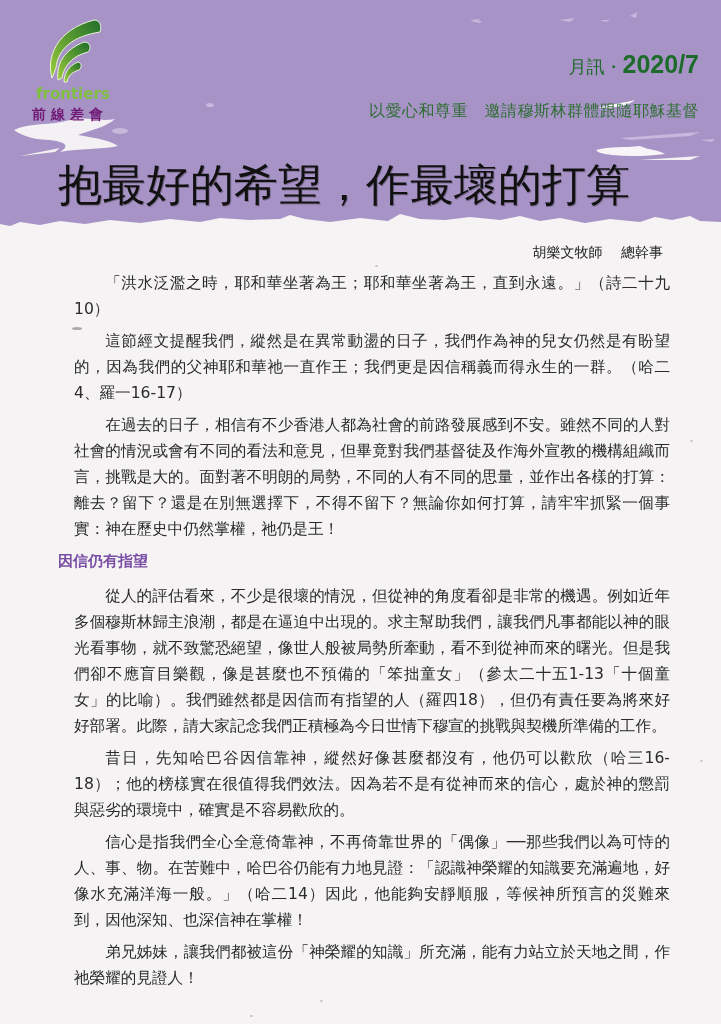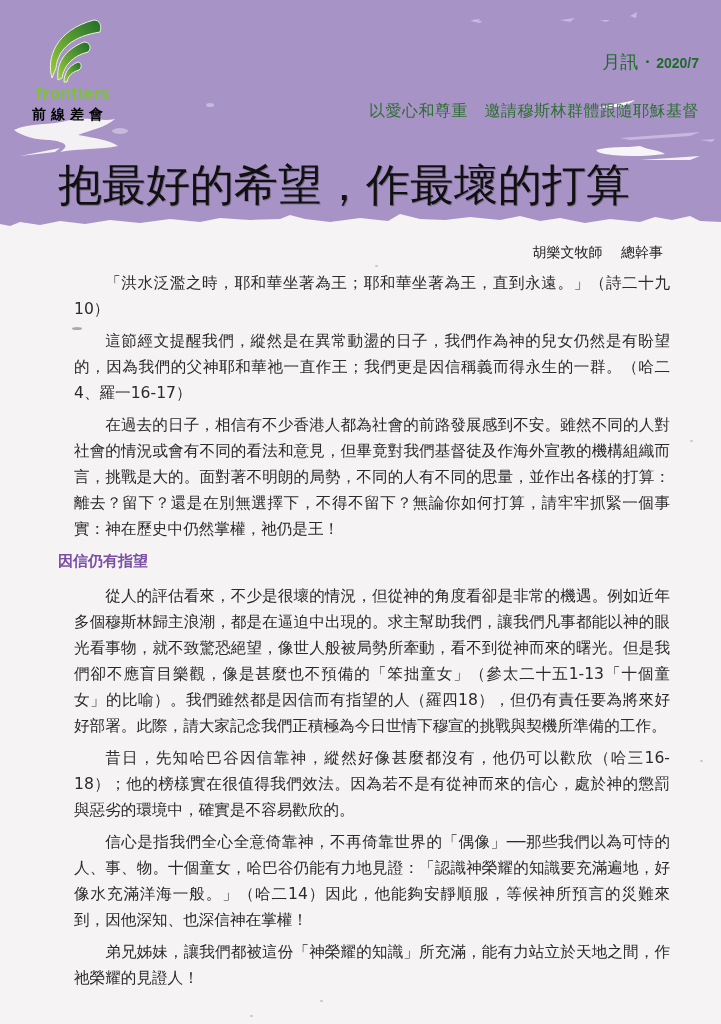--- a/index.html
+++ b/index.html
@@ -38,33 +38,33 @@
       font-size: 15px;
       color: #7fbf3f;
       letter-spacing: 0px;
     }
     .logo-zh {
       position: absolute;
       left: 2px; top: 88px;
       font-family: "DejaVu Sans", sans-serif;
       font-weight: bold;
       font-size: 14px;
-      color: #000000;
+      color: #701a75;
       letter-spacing: 5px;
       white-space: nowrap;
     }
     .issue {
       position: absolute;
       right: 22px;
       top: 50px;
       font-size: 18px;
       color: #1d6b2a;
       white-space: nowrap;
     }
-    .issue .date { font-weight: bold; font-family: "Liberation Sans", sans-serif; font-size: 14px; }
+    .issue .date { font-weight: bold; font-family: "Liberation Sans", sans-serif; font-size: 25px; }
     .tagline {
       position: absolute;
       right: 22px;
       top: 77px;
       font-size: 16px;
       color: #2e6e33;
       letter-spacing: 0.5px;
       white-space: nowrap;
       margin-top: 24px;
     }
@@ -164,21 +164,21 @@
 
 <div class="author">胡樂文牧師　 總幹事</div>
 
 <div class="article">
   <p>「洪水泛濫之時，耶和華坐著為王；耶和華坐著為王，直到永遠。」（詩二十九10）</p>
   <p>這節經文提醒我們，縱然是在異常動盪的日子，我們作為神的兒女仍然是有盼望的，因為我們的父神耶和華祂一直作王；我們更是因信稱義而得永生的一群。（哈二4、羅一16-17）</p>
   <p>在過去的日子，相信有不少香港人都為社會的前路發展感到不安。雖然不同的人對社會的情況或會有不同的看法和意見，但畢竟對我們基督徒及作海外宣教的機構組織而言，挑戰是大的。面對著不明朗的局勢，不同的人有不同的思量，並作出各樣的打算：離去？留下？還是在別無選擇下，不得不留下？無論你如何打算，請牢牢抓緊一個事實：神在歷史中仍然掌權，祂仍是王！</p>
   <h2>因信仍有指望</h2>
   <p>從人的評估看來，不少是很壞的情況，但從神的角度看卻是非常的機遇。例如近年多個穆斯林歸主浪潮，都是在逼迫中出現的。求主幫助我們，讓我們凡事都能以神的眼光看事物，就不致驚恐絕望，像世人般被局勢所牽動，看不到從神而來的曙光。但是我們卻不應盲目樂觀，像是甚麼也不預備的「笨拙童女」（參太二十五1-13「十個童女」的比喻）。我們雖然都是因信而有指望的人（羅四18），但仍有責任要為將來好好部署。此際，請大家記念我們正積極為今日世情下穆宣的挑戰與契機所準備的工作。</p>
   <p>昔日，先知哈巴谷因信靠神，縱然好像甚麼都沒有，他仍可以歡欣（哈三16-18）；他的榜樣實在很值得我們效法。因為若不是有從神而來的信心，處於神的懲罰與惡劣的環境中，確實是不容易歡欣的。</p>
-  <p>信心是指我們全心全意倚靠神，不再倚靠世界的「偶像」──那些我們以為可恃的人、事、物。十個童女，哈巴谷仍能有力地見證：「認識神榮耀的知識要充滿遍地，好像水充滿洋海一般。」（哈二14）因此，他能夠安靜順服，等候神所預言的災難來到，因他深知、也深信神在掌權！</p>
+  <p>信心是指我們全心全意倚靠神，不再倚靠世界的「偶像」──那些我們以為可恃的人、事、物。在苦難中，哈巴谷仍能有力地見證：「認識神榮耀的知識要充滿遍地，好像水充滿洋海一般。」（哈二14）因此，他能夠安靜順服，等候神所預言的災難來到，因他深知、也深信神在掌權！</p>
   <p>弟兄姊妹，讓我們都被這份「神榮耀的知識」所充滿，能有力站立於天地之間，作祂榮耀的見證人！</p>
 </div>
 
 <div class="speck" style="left:375px;top:265px"></div>
 <div class="speck" style="left:72px;top:327px;width:10px;height:3px;background:#aaa"></div>
 <div class="speck" style="left:690px;top:440px"></div>
 <div class="speck" style="left:320px;top:1000px"></div>
 <div class="speck" style="left:250px;top:1015px"></div>
 <div class="speck" style="left:700px;top:760px"></div>
 

